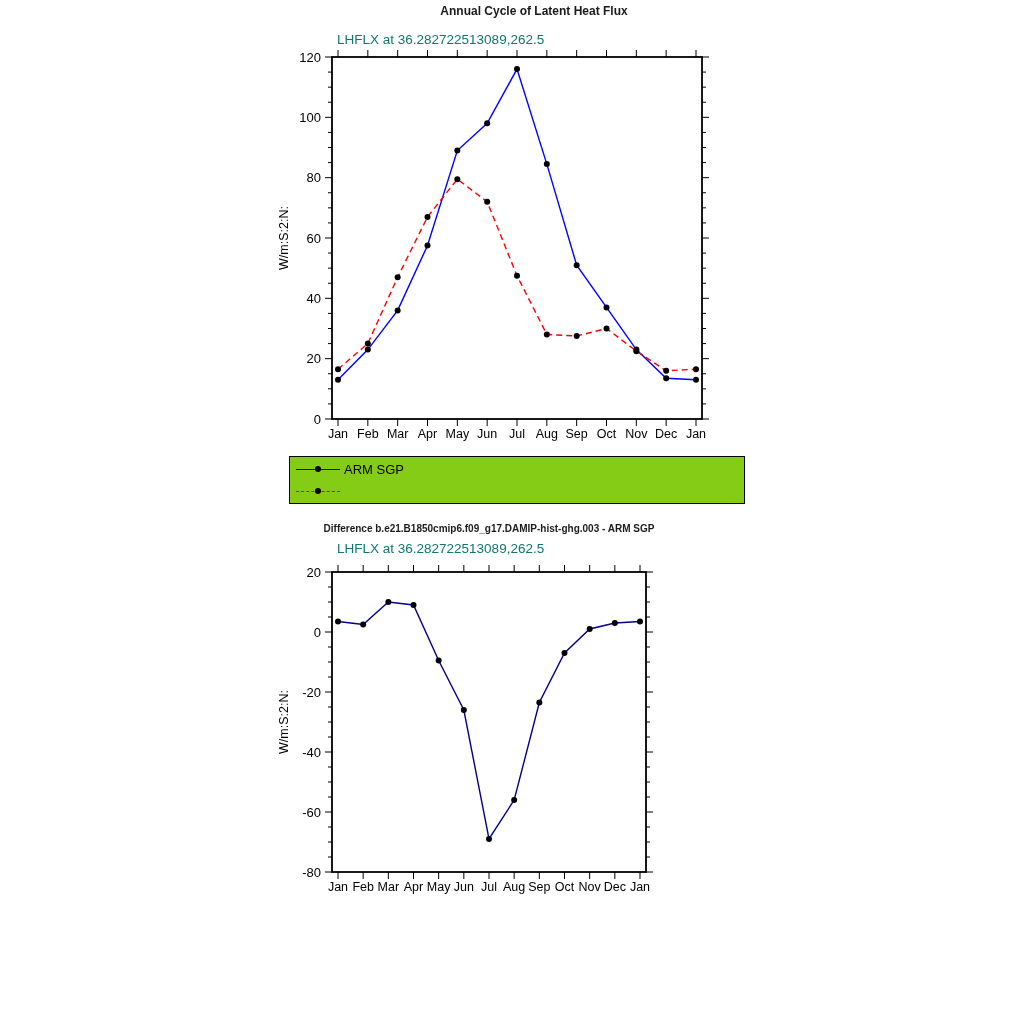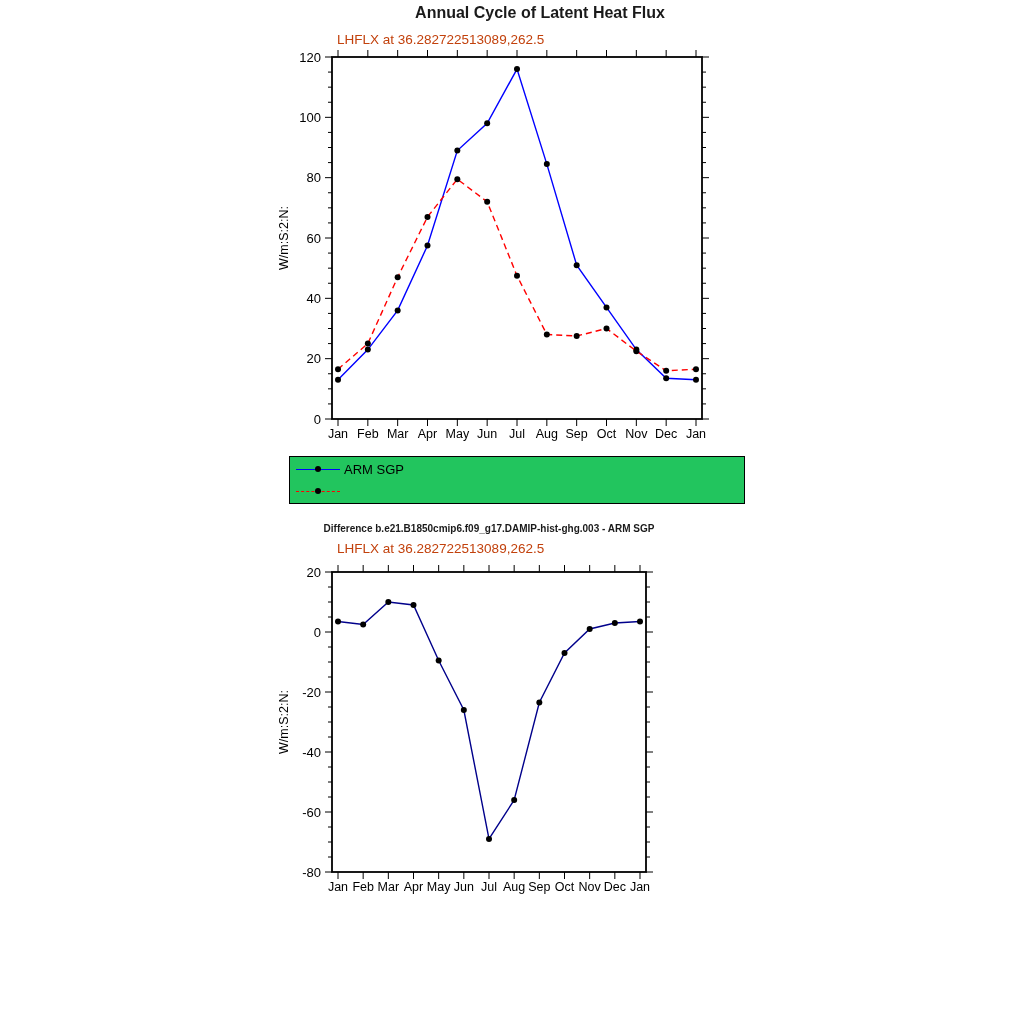--- a/index.html
+++ b/index.html
@@ -1,29 +1,29 @@
 <!DOCTYPE html>
 <html><head>
 <meta charset="utf-8">
 <style>
   html,body{margin:0;padding:0;background:#ffffff;}
   #page{position:relative;width:1024px;height:1024px;background:#ffffff;overflow:hidden;
         font-family:"Liberation Sans","DejaVu Sans",sans-serif;color:#000;}
   .chart-title{position:absolute;text-align:center;font-weight:bold;color:#1a1a1a;}
-  #top-title{left:275px;top:4px;width:530px;font-size:16px;}
+  #top-title{left:269px;top:4px;width:530px;font-size:12px;}
   #bottom-title{left:236px;top:523px;width:506px;font-size:10px;}
-  .chart-subtitle{position:absolute;font-size:13.5px;color:#c2410c;}
+  .chart-subtitle{position:absolute;font-size:13.5px;color:#0f766e;}
   #top-subtitle{left:337px;top:32px;}
   #bottom-subtitle{left:337px;top:541px;}
   svg{position:absolute;overflow:visible;}
   #top-plot{left:250px;top:30px;}
   #bottom-plot{left:250px;top:558px;}
   svg text{fill:#000;stroke:none;font-family:"Liberation Sans","DejaVu Sans",sans-serif;}
   #legend-box{position:absolute;left:289px;top:456px;width:456px;height:48px;
-              border:1px solid #000;background:#22c55e;display:flex;flex-direction:column;
+              border:1px solid #000;background:#84cc16;display:flex;flex-direction:column;
               justify-content:center;gap:4px;padding-left:6px;box-sizing:border-box;}
   .legend-row{display:flex;align-items:center;gap:4px;height:18px;}
   .legend-sample{position:relative;width:44px;height:0;border-top:1.6px solid #000;}
   .legend-dot{position:absolute;left:50%;top:-3.5px;margin-left:-3px;width:6px;height:6px;
               border-radius:50%;background:#000;}
   .legend-label{font-size:13px;white-space:nowrap;}
 </style>
 </head>
 <body>
 

